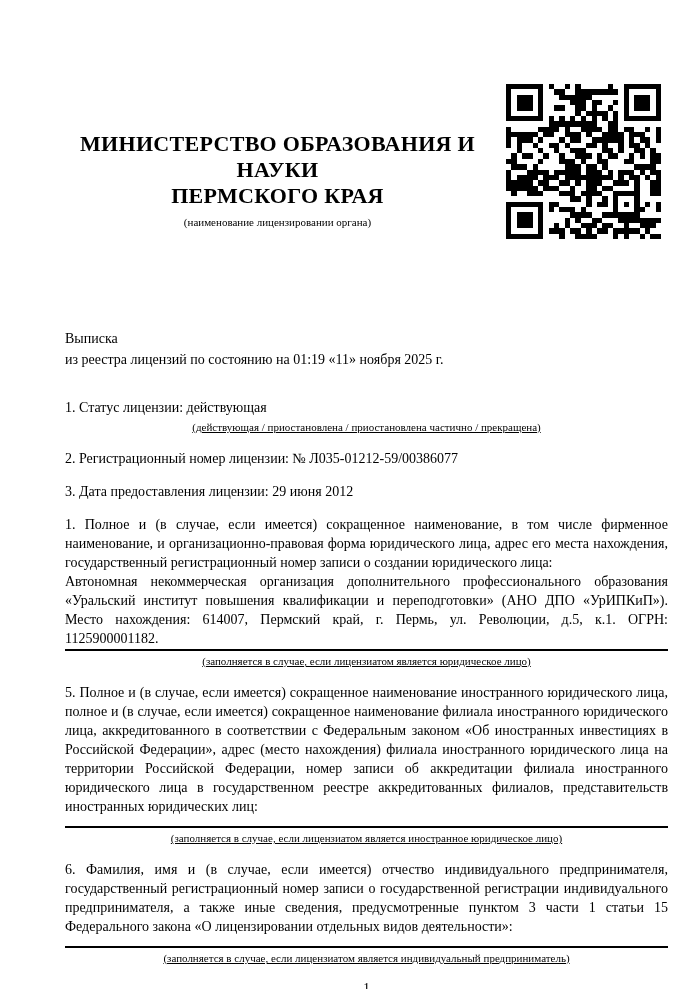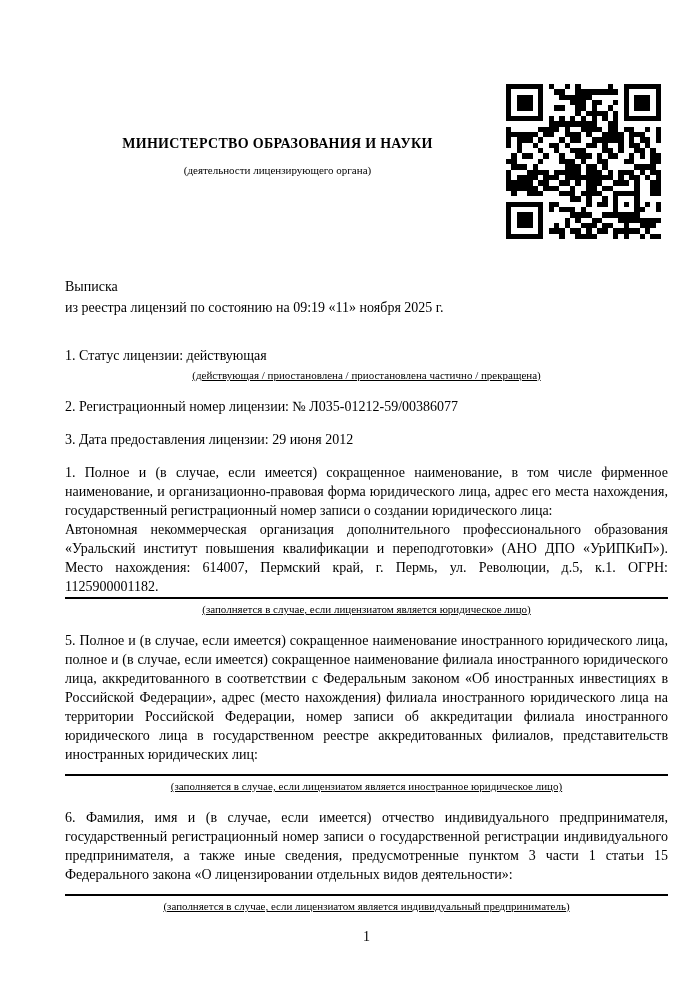--- a/index.html
+++ b/index.html
@@ -23,21 +23,21 @@
   }
   .qr svg { display: block; width: 155px; height: 155px; }
   .header {
     padding-top: 131px;
     margin-left: 65px;
     width: 425px;
     text-align: center;
   }
   .ministry {
     font-weight: bold;
-    font-size: 14px;
+    font-size: 22px;
     line-height: 26px;
     letter-spacing: 0.3px;
   }
   .ministry-caption {
     font-size: 11px;
     line-height: 14px;
     margin-top: 6px;
   }
   .doc-title {
     margin: 99px 32px 0 65px;
@@ -533,27 +533,28 @@
         <rect x="22" y="28" width="1" height="1"></rect>
         <rect x="25" y="28" width="1" height="1"></rect>
         <rect x="27" y="28" width="1" height="1"></rect>
         <rect x="28" y="28" width="1" height="1"></rect>
       </svg>
   </div>
 
   <div class="header">
     <div class="ministry">
       <div>МИНИСТЕРСТВО ОБРАЗОВАНИЯ И НАУКИ</div>
+      <div>ПЕРМСКОГО КРАЯ</div>
     </div>
-    <div class="ministry-caption">(деятельности лицензирующего органа)</div>
+    <div class="ministry-caption">(наименование лицензировании органа)</div>
   </div>
 
   <div class="doc-title">
     <div>Выписка</div>
-    <div>из реестра лицензий по состоянию на 09:19 «11» ноября 2025 г.</div>
+    <div>из реестра лицензий по состоянию на 01:19 «11» ноября 2025 г.</div>
   </div>
 
   <div class="content" id="items">
       <div class="item">
         <p class="item-text">1. Статус лицензии: действующая</p>
         <p class="item-caption">(действующая / приостановлена / приостановлена частично / прекращена)</p>
       </div>
       <div class="item">
         <p class="item-text">2. Регистрационный номер лицензии: № Л035-01212-59/00386077</p>
       </div>

